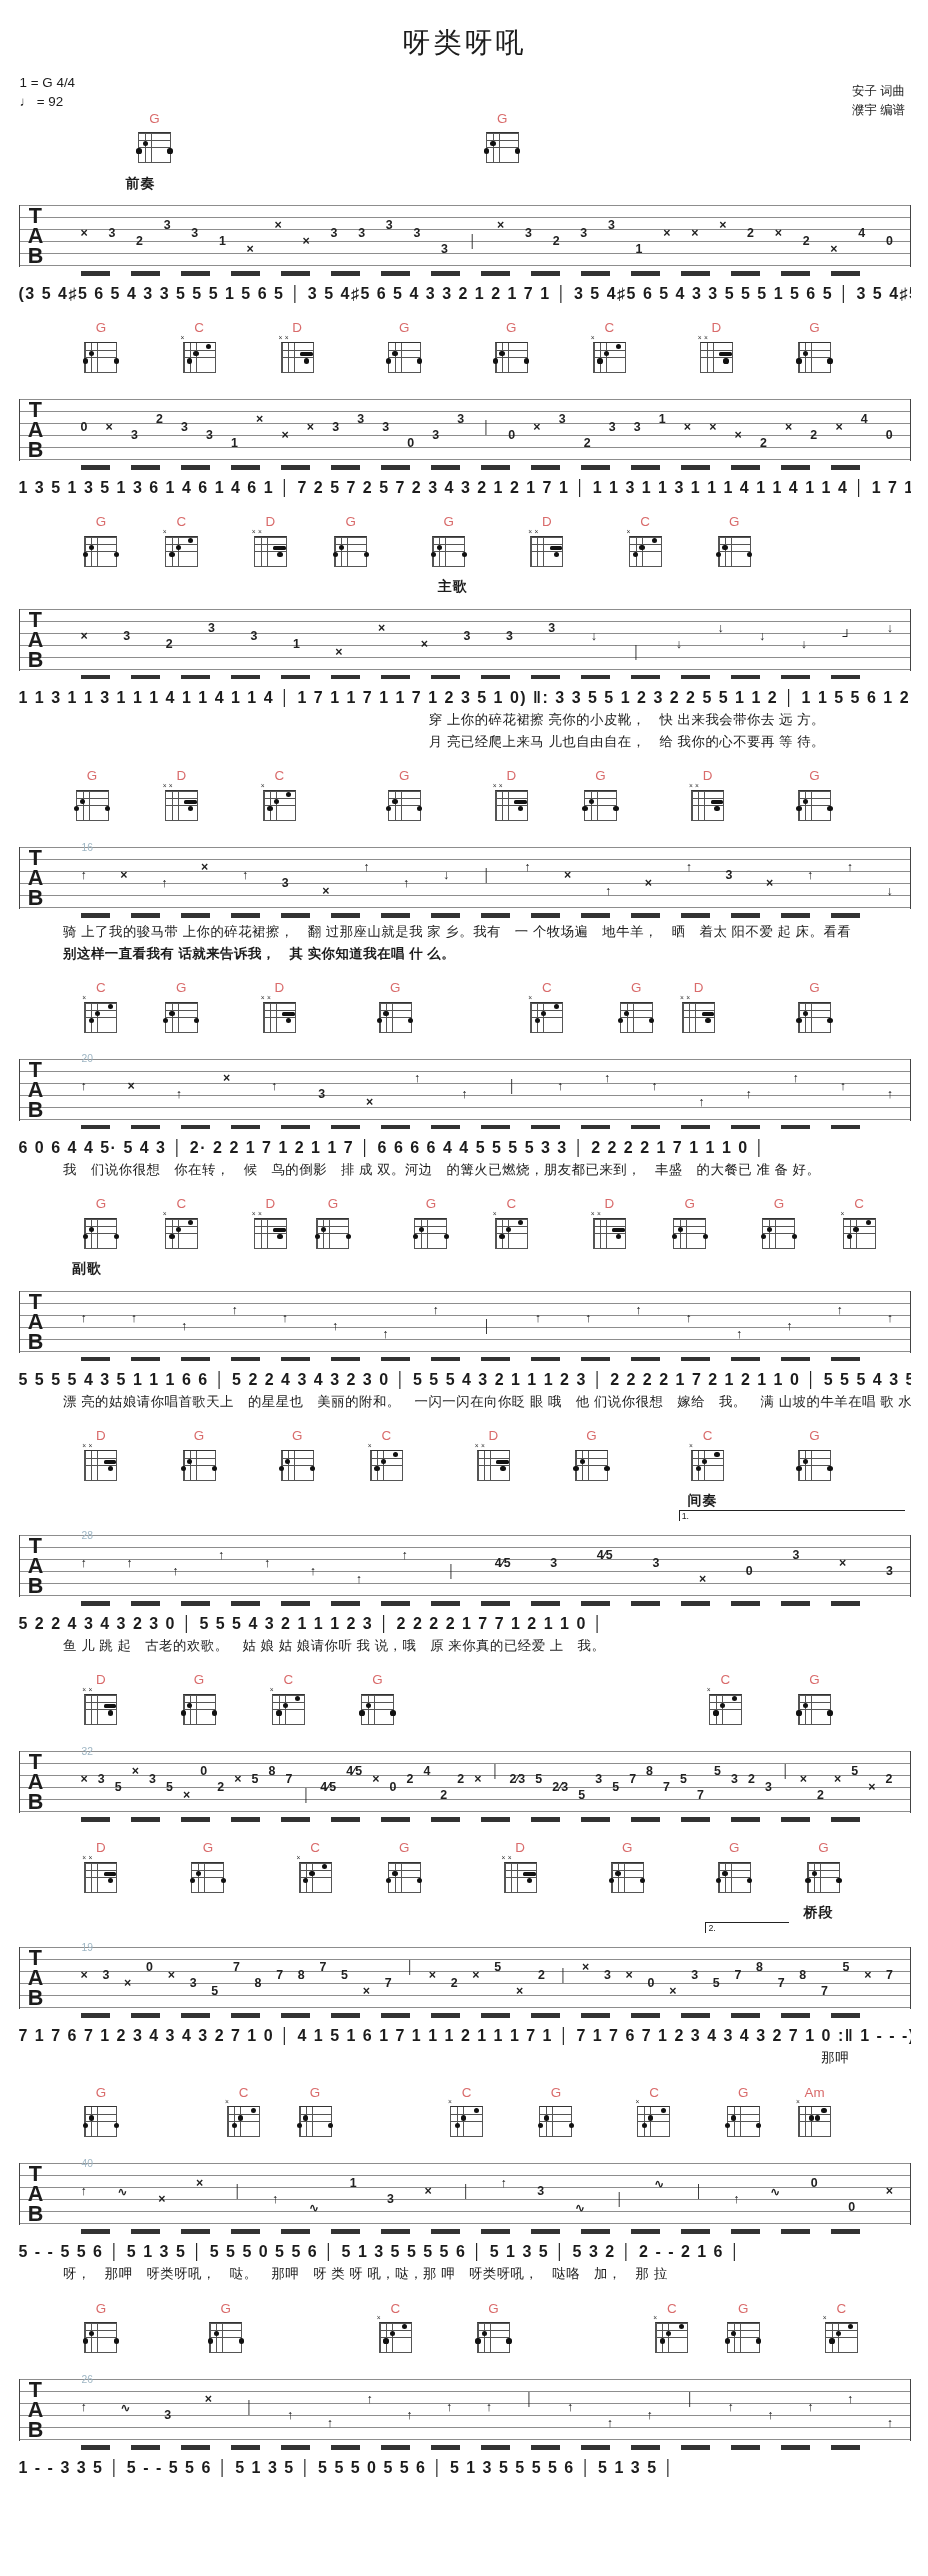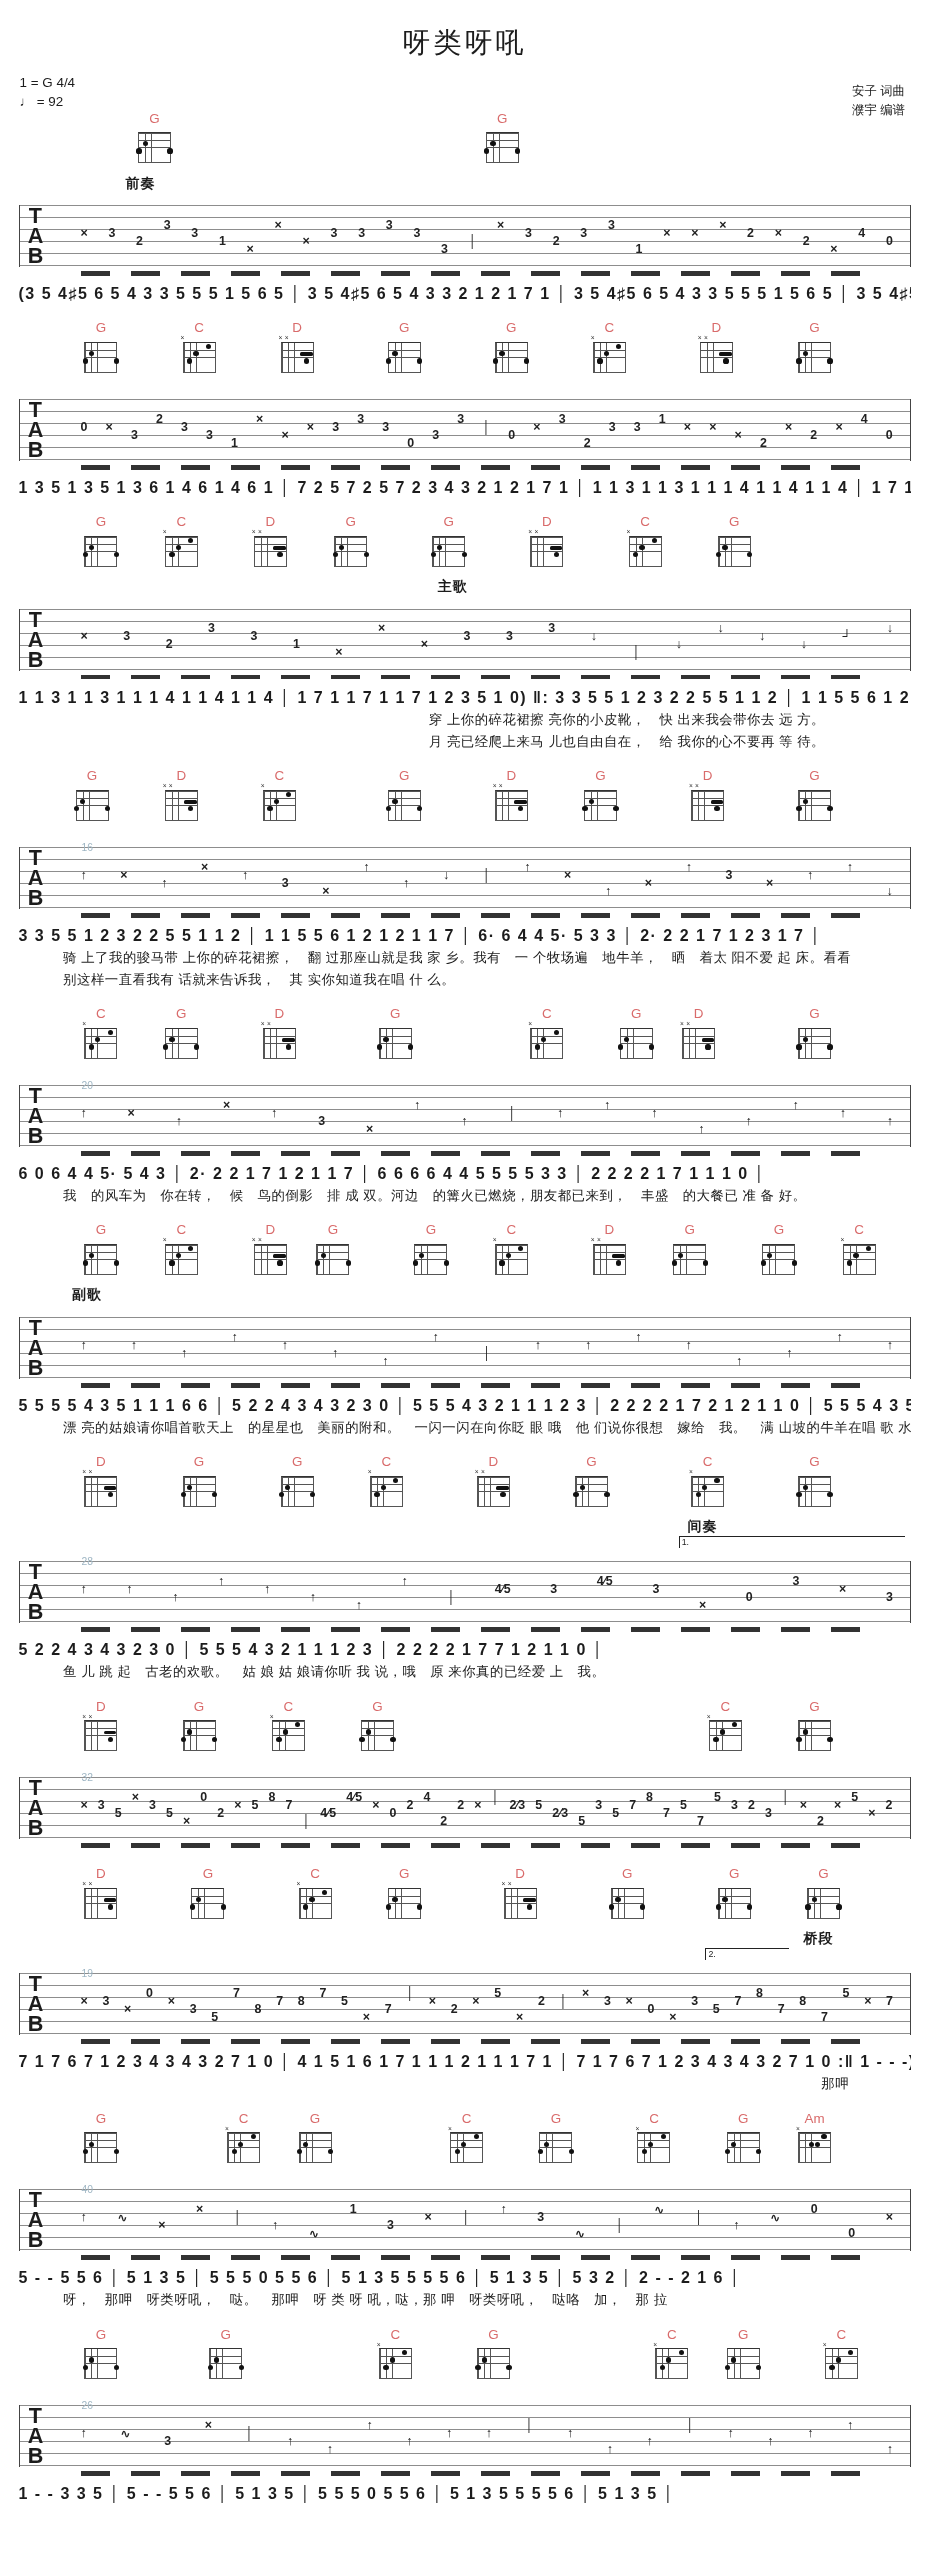--- a/index.html
+++ b/index.html
@@ -358,23 +358,22 @@
             <span class="tok">×</span>
             <span class="tok">↑</span>
             <span class="tok">3</span>
             <span class="tok">×</span>
             <span class="tok">↑</span>
             <span class="tok">↑</span>
             <span class="tok">↓</span>
           </div>
           <div class="beams"></div>
         </div>
-        <div class="melody">3 3 5 5 1 2 3 2 2 5 5 1 1 2 │ 1 1 5 5 6 1 2 1 2 1 1 7 │ 6· 6 4 4 5· 5 3 3 │ 2· 2 2 1 7 1 2 3 1 7 │</div>
         <div class="lyrics" style="margin-left: 5%;">骑 上了我的骏马带 上你的碎花裙擦，　翻 过那座山就是我 家 乡。我有　一 个牧场遍　地牛羊，　晒　着太 阳不爱 起 床。看看</div>
-        <div class="lyrics" style="margin-left: 5%;">别这样一直看我有 话就来告诉我，　其 实你知道我在唱 什 么。</div>
+        <div class="lyrics" style="margin-left: 5%; font-weight: bold;">别这样一直看我有 话就来告诉我，　其 实你知道我在唱 什 么。</div>
       </div>
       <div class="system">
         <div class="chord-row">
           <div class="chord" style="left: 7%;"><div class="chord-name">C</div><div class="gridwrap"><div class="chord-grid">
                 <div class="dot" style="left: 25px; top: 3.6px;"></div>
                 <div class="dot" style="left: 12.4px; top: 10.8px;"></div>
                 <div class="dot" style="left: 6.2px; top: 18px;"></div>
               </div><div class="muted-string-marker" style="left: -2.1px;">×</div></div></div>
           <div class="chord" style="left: 16%;"><div class="chord-name">G</div><div class="gridwrap"><div class="chord-grid">
                 <div class="dot" style="left: 6.2px; top: 10.8px;"></div>
@@ -434,21 +433,21 @@
             <span class="tok">↑</span>
             <span class="tok">↑</span>
             <span class="tok">↑</span>
             <span class="tok">↑</span>
             <span class="tok">↑</span>
             <span class="tok">↑</span>
           </div>
           <div class="beams"></div>
         </div>
         <div class="melody">6 0 6 4 4 5· 5 4 3 │ 2· 2 2 1 7 1 2 1 1 7 │ 6 6 6 6 4 4 5 5 5 5 3 3 │ 2 2 2 2 1 7 1 1 1 0 │</div>
-        <div class="lyrics" style="margin-left: 5%;">我　的风车为　你在转，　候　鸟的倒影　排 成 双。河边　的篝火已燃烧，朋友都已来到，　丰盛　的大餐已 准 备 好。</div>
+        <div class="lyrics" style="margin-left: 5%;">我　们说你很想　你在转，　候　鸟的倒影　排 成 双。河边　的篝火已燃烧，朋友都已来到，　丰盛　的大餐已 准 备 好。</div>
       </div>
       <div class="system">
         <div class="chord-row has-label">
           <div class="chord" style="left: 7%;"><div class="chord-name">G</div><div class="gridwrap"><div class="chord-grid">
                 <div class="dot" style="left: 6.2px; top: 10.8px;"></div>
                 <div class="dot" style="left: 0px; top: 18px;"></div>
                 <div class="dot" style="left: 31px; top: 18px;"></div>
               </div></div></div>
           <div class="chord" style="left: 16%;"><div class="chord-name">C</div><div class="gridwrap"><div class="chord-grid">
                 <div class="dot" style="left: 25px; top: 3.6px;"></div>

